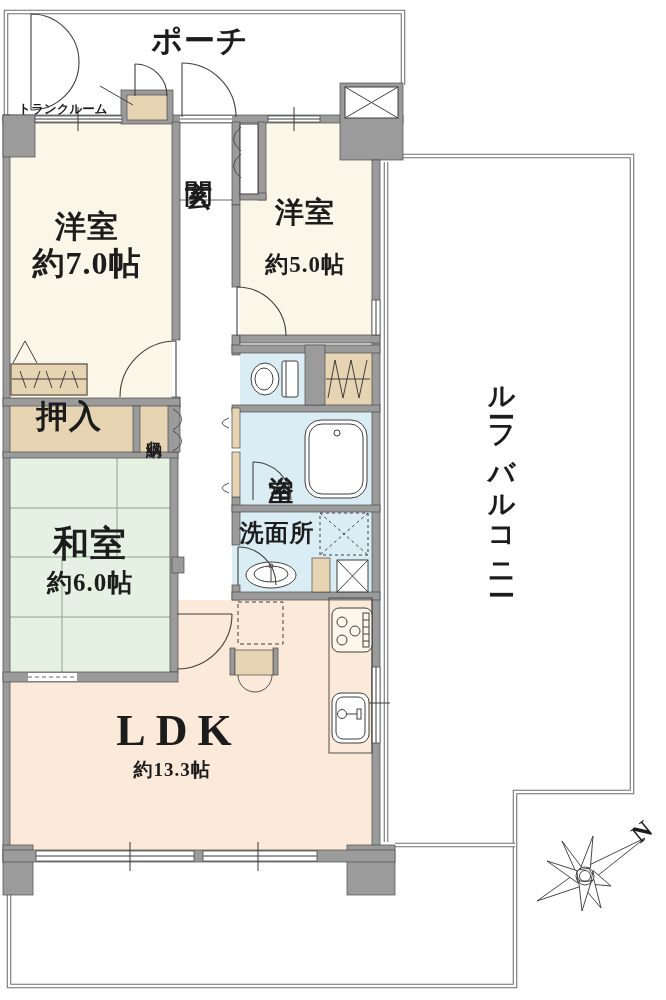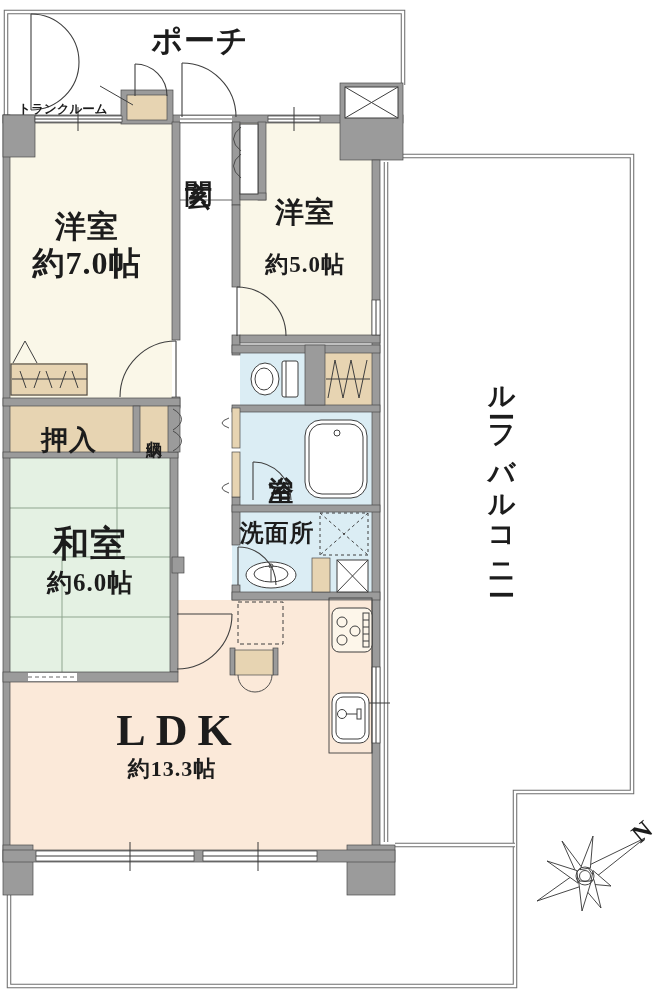--- a/index.html
+++ b/index.html
@@ -264,23 +264,23 @@
   </g>
 </svg>
 
   <div class="lbl" style="left:200px;top:40px;font-size:31px;">ポーチ</div>
   <div class="lbl" style="left:63px;top:69px;font-size:12.5px;letter-spacing:0;margin-top:40px;">トランクルーム</div>
   <div class="lbl v" style="left:198px;top:160px;font-size:27px;">玄関</div>
   <div class="lbl" style="left:87px;top:226px;font-size:31px;">洋室</div>
   <div class="lbl" style="left:87px;top:263px;font-size:32px;">約7.0帖</div>
   <div class="lbl" style="left:305px;top:212px;font-size:29px;">洋室</div>
   <div class="lbl" style="left:305px;top:264px;font-size:23px;">約5.0帖</div>
-  <div class="lbl" style="left:69px;top:440px;font-size:27px;text-align:center;">押入</div>
+  <div class="lbl" style="left:69px;top:416px;font-size:32px;text-align:center;">押入</div>
   <div class="lbl v" style="left:154px;top:429px;font-size:16px;">収納</div>
   <div class="lbl" style="left:90px;top:544px;font-size:36px;">和室</div>
   <div class="lbl" style="left:90px;top:582px;font-size:25px;">約6.0帖</div>
   <div class="lbl v" style="left:281px;top:458px;font-size:25px;">浴室</div>
   <div class="lbl" style="left:277px;top:533px;font-size:24px;text-align:center;">洗面所</div>
   <div class="lbl ldk-main" style="left:179px;top:731px;font-size:44px;">LDK</div>
-  <div class="lbl" style="left:172px;top:769px;font-size:22px;">約13.3帖</div>
+  <div class="lbl" style="left:172px;top:769px;font-size:19px;">約13.3帖</div>
   <div class="lbl v" style="left:501px;top:476px;font-size:27px;letter-spacing:4px;">ルーフバルコニー</div>
   <div class="lbl north" style="left:642px;top:831px;font-size:25px;">N</div>
 </div>
 
 </body></html>

